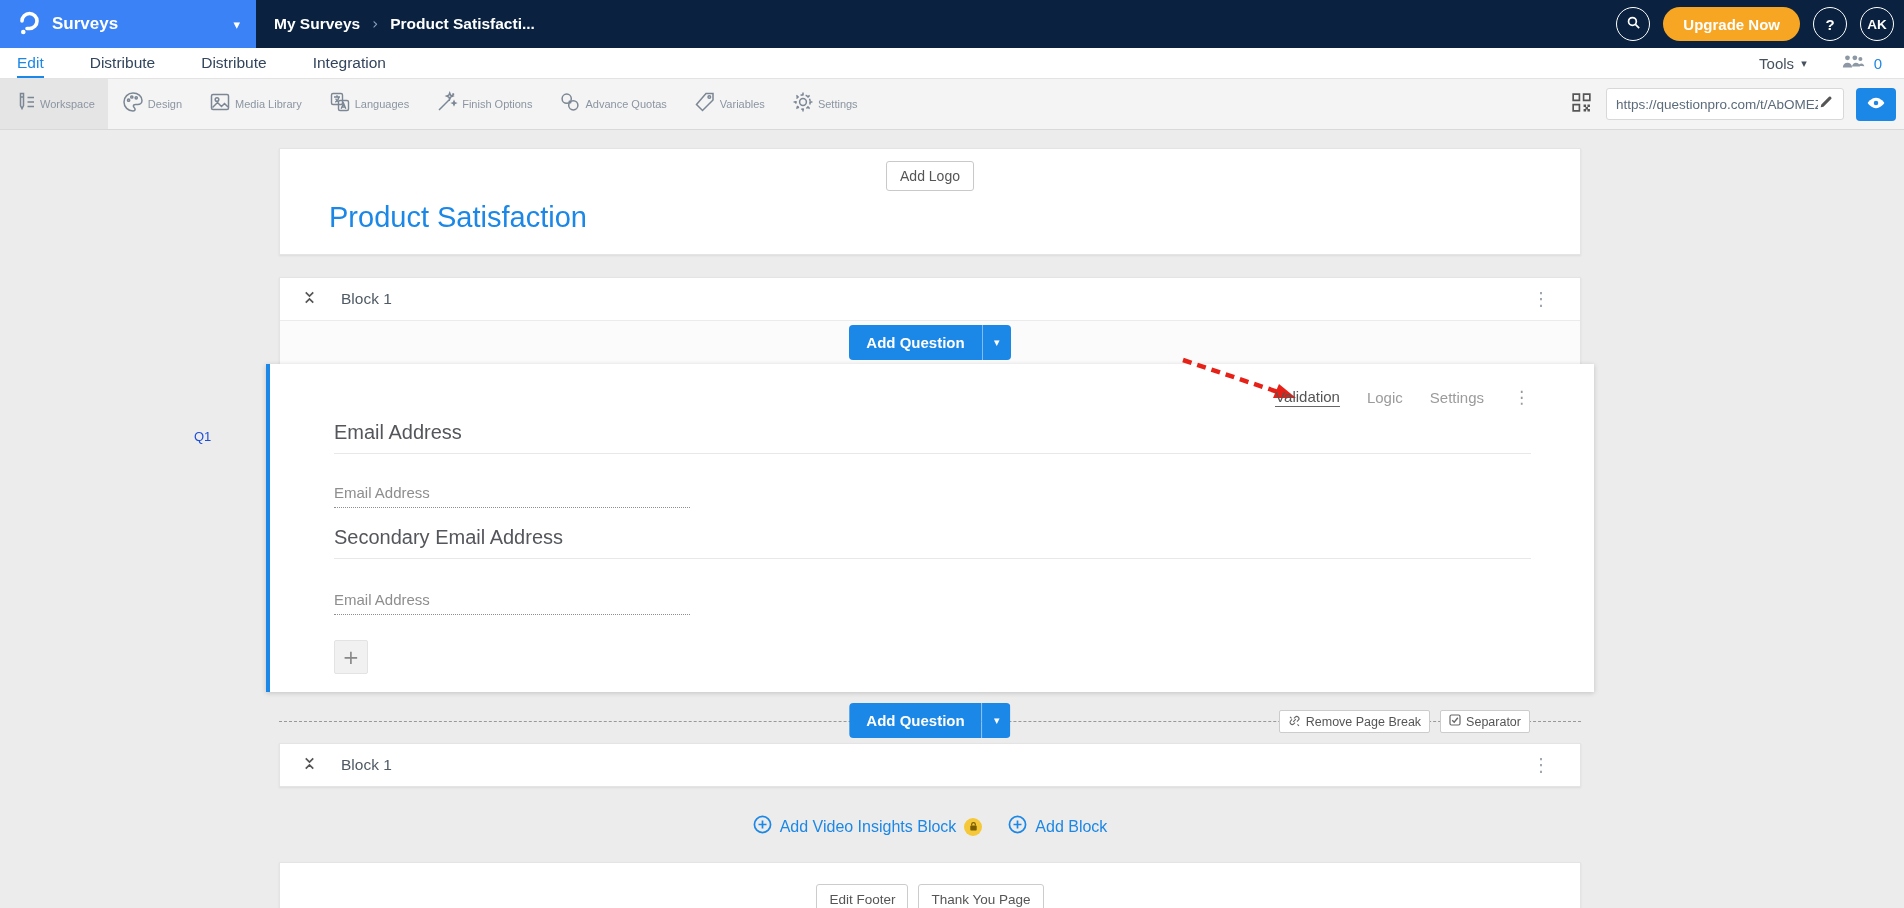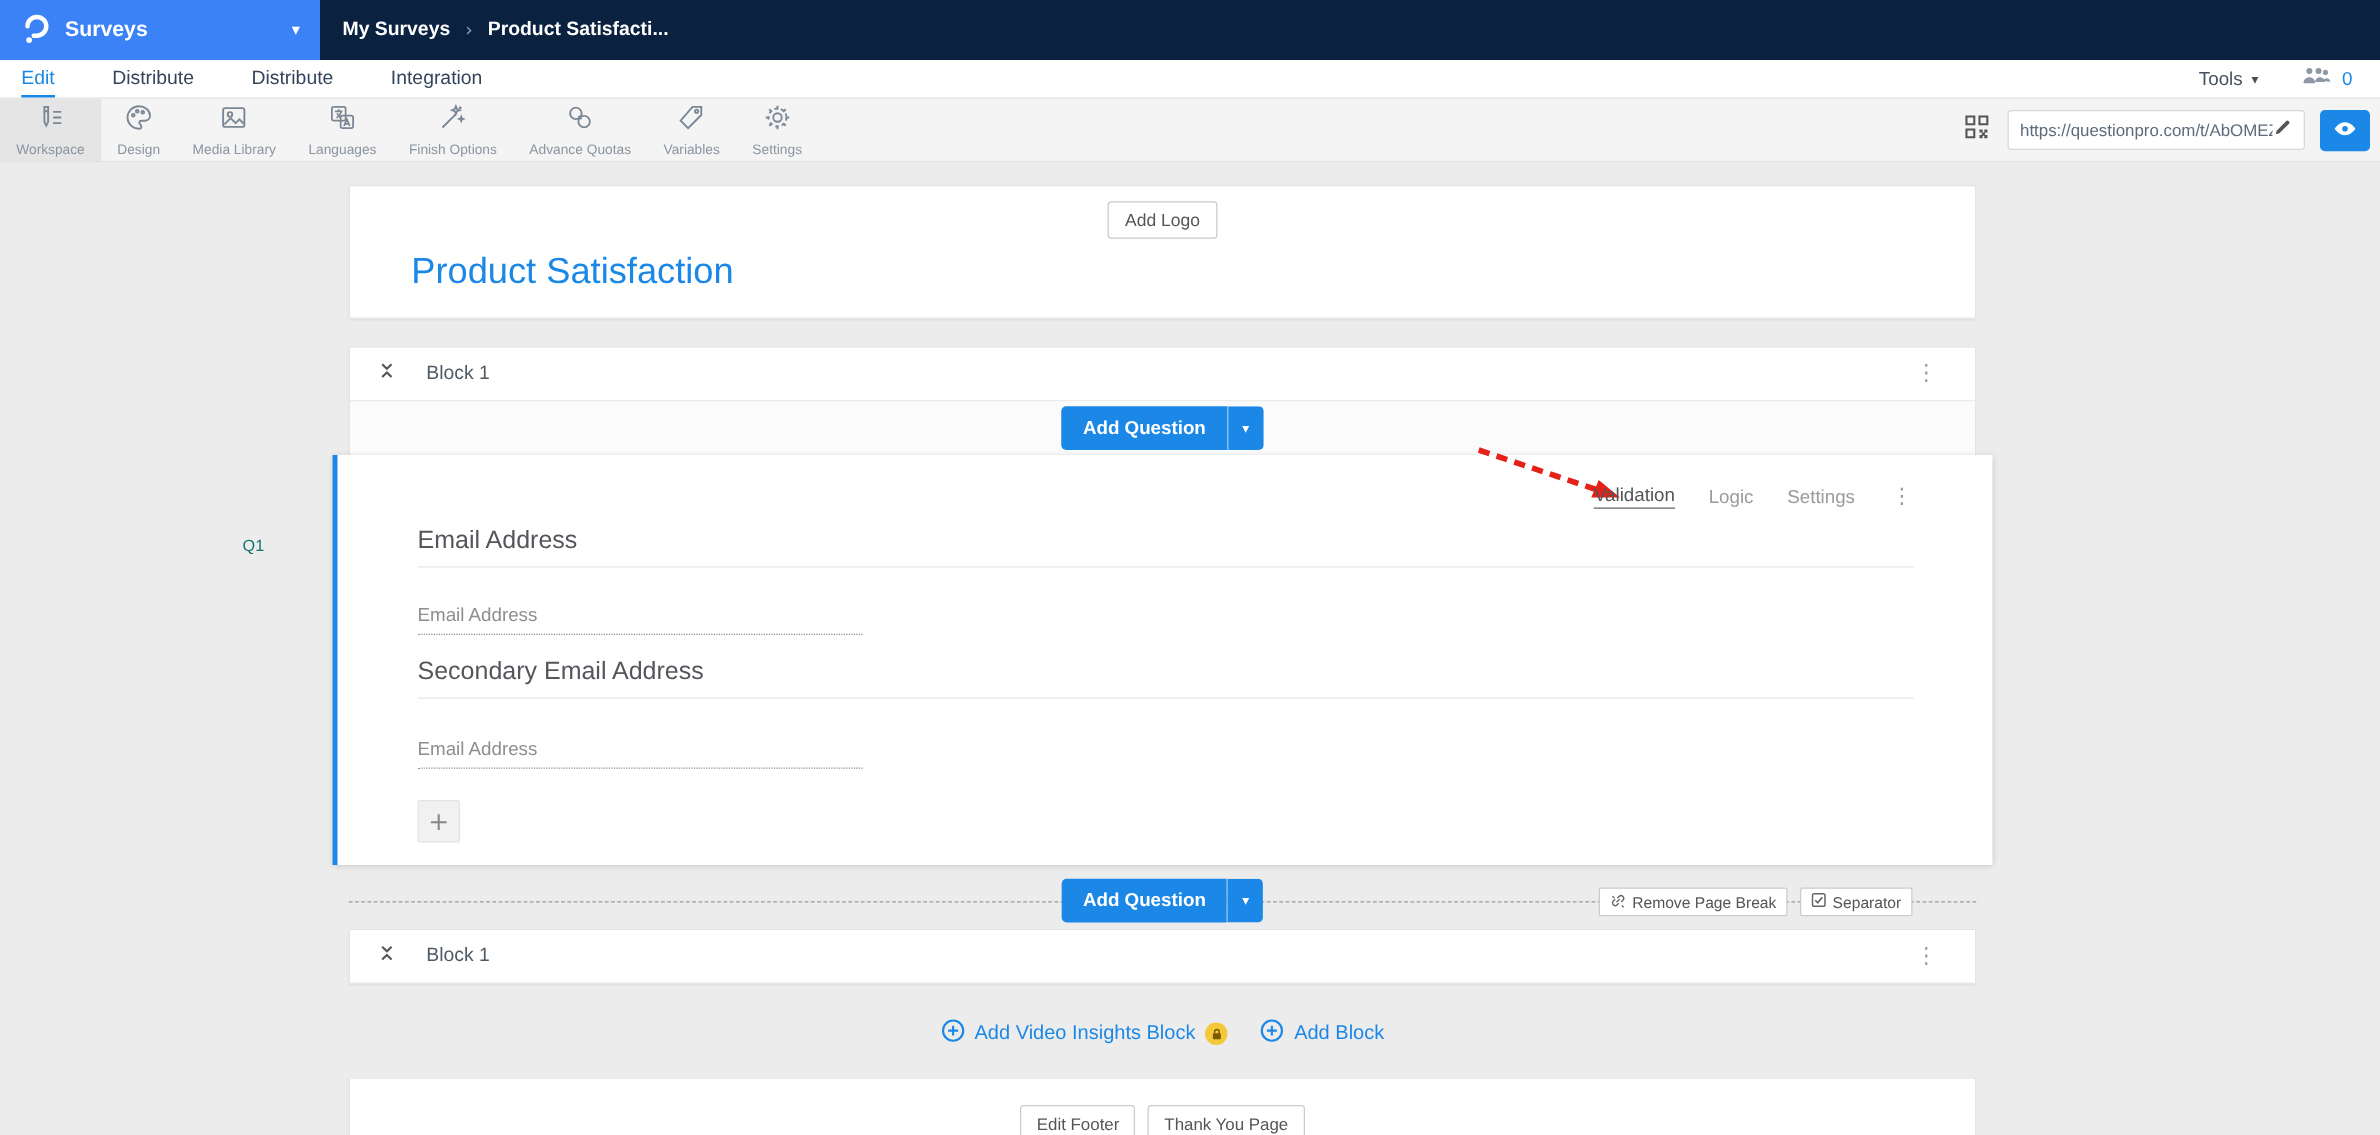--- a/index.html
+++ b/index.html
@@ -27,21 +27,21 @@
   .tab.active { color:#1b87e6; box-shadow: inset 0 -2px 0 #1b87e6; }
   .nav-right { margin-left:auto; display:flex; align-items:center; gap:34px; margin-right:22px;text-align:right; }
   .tools { display:flex; align-items:center; gap:7px; color:#45515e; font-size:15px; }
   .tools .caret { font-size:11px; color:#45515e; }
   .collab { display:flex; align-items:center; gap:9px; }
   .collab-count { color:#1b87e6; font-size:15px; }
 
   
   .toolbar { height:52px; background:#f4f4f4; border-top:1px solid #e3e3e3; border-bottom:1px solid #d9d9d9;
     display:flex; align-items:center; }
-  .titem { height:100%; padding:0 13px; display:flex; flex-direction:column; align-items:center; justify-content:center;
+  .titem { height:100%; padding:0 13px; display:flex; flex-direction:row; align-items:center; justify-content:center;
     gap:3px; color:#7b8794; cursor:pointer; }
   .titem.selected { background:#e5e5e5; }
   .titem svg { stroke:#7b8794; }
   .titem-label { font-size:11px; color:#8b95a1; white-space:nowrap; }
   .toolbar-right { margin-left:auto; display:flex; align-items:center; gap:12px; margin-right:8px; }
   .urlbox { width:238px; height:32px; background:#fff; border:1px solid #d8d8d8; border-radius:3px;
     display:flex; align-items:center; padding:0 9px; }
   .url-text { font-size:13.5px; color:#5c6b7a; white-space:nowrap; overflow:hidden; flex:1; }
   .eye-btn { width:40px; height:33px; background:#1b87e6; border:none; border-radius:4px;
     display:flex; align-items:center; justify-content:center; }
@@ -63,21 +63,21 @@
   .addq-row { height:44px; border-top:1px solid #ebebeb; background:#fbfbfb; display:flex; align-items:center; justify-content:center; }
   .block-card2 { top:613px; height:44px; }
 
   .addq-btn { display:flex; cursor:pointer; }
   .addq-main { background:#1b87e6; color:#fff; font-size:15px; font-weight:600; padding:9px 17px; border-radius:4px 0 0 4px; }
   .addq-caret { background:#1b87e6; width:29px; display:flex; align-items:center; justify-content:center;
     border-left:1px solid rgba(255,255,255,.45); border-radius:0 4px 4px 0; color:#fff; font-size:11px; }
 
   .question-card { position:absolute; left:266px; top:234px; width:1328px; height:328px; background:#fff;
     border-left:4px solid #1b87e6; box-shadow:0 1px 5px rgba(0,0,0,.18); }
-  .qid { position:absolute; left:-76px; top:65px; font-size:13px; color:#0f766e; }
+  .qid { position:absolute; left:-76px; top:65px; font-size:13px; color:#1d4ed8; }
   .qtabs { position:absolute; top:24px; right:64px; display:flex; align-items:center; gap:27px; font-size:15px; color:#9b9b9b; }
   .qtab { cursor:pointer; }
   .qtab.active { color:#555; border-bottom:1px solid #666; padding-bottom:1px; }
   .qtabs .kebab { margin-left:2px; color:#999; font-size:17px; }
   .arrow-svg { position:absolute; left:905px; top:-12px; overflow:visible; }
   .qrow-title { position:absolute; left:64px; width:1197px; font-size:20px; line-height:26px; color:#54565b;
     padding-bottom:8px; border-bottom:1px solid #e8e8e8; cursor:text; }
   .qrow-title.r1 { top:55px; } .qrow-title.r2 { top:160px; }
   .qinput { position:absolute; left:64px; width:356px; height:30px; border:none; border-bottom:1px dotted #8f8f8f;
     background:transparent; font-size:15px; color:#555; font-family:"Liberation Sans",sans-serif; outline:none; }
@@ -113,20 +113,35 @@
         </svg>
     </span>
     <span class="brand-name">Surveys</span>
     <span class="brand-caret glyph">▾</span>
   </div>
   <div class="crumbs">
     <span>My Surveys</span>
     <span class="crumb-sep glyph">›</span>
     <span>Product Satisfacti...</span>
   </div>
+  <div class="topbar-right">
+    <div class="circle-btn">
+      <span>
+        <svg width="17" height="17" viewBox="0 0 24 24" fill="none" stroke="#fff" stroke-width="2.4">
+            <circle cx="10.5" cy="10.5" r="5.5"></circle>
+            <path d="M14.7 14.7L20 20"></path>
+          </svg>
+      </span>
+    </div>
+    <button class="upgrade-btn">Upgrade Now</button>
+    <div class="circle-btn">
+      <span>?</span>
+    </div>
+    <div class="circle-btn" style="font-size:13.5px;">AK</div>
+  </div>
 </div>
 
 <div class="navrow">
   <div class="tabs">
     <span class="tab active">Edit</span>
     <span class="tab">Distribute</span>
     <span class="tab">Distribute</span>
     <span class="tab">Integration</span>
   </div>
   <div class="nav-right">

